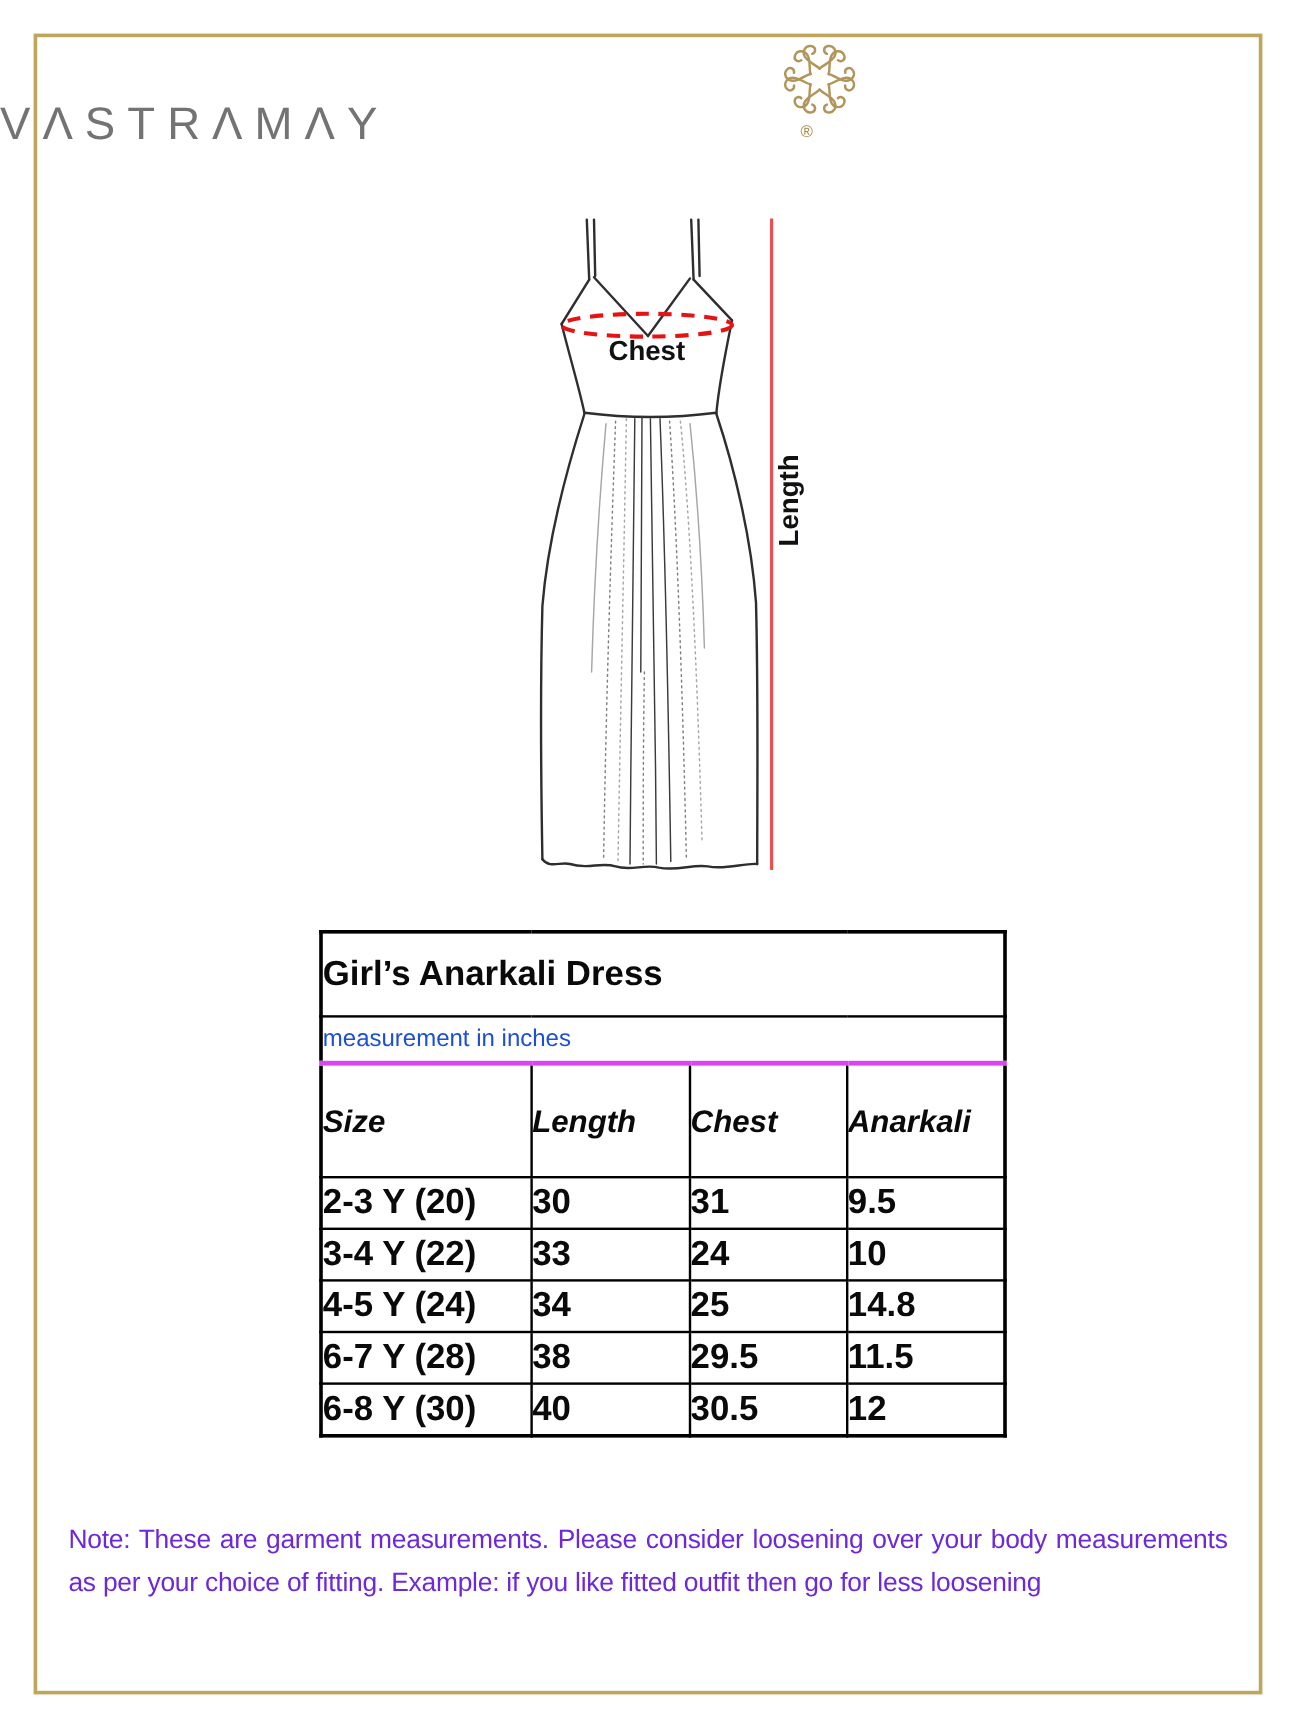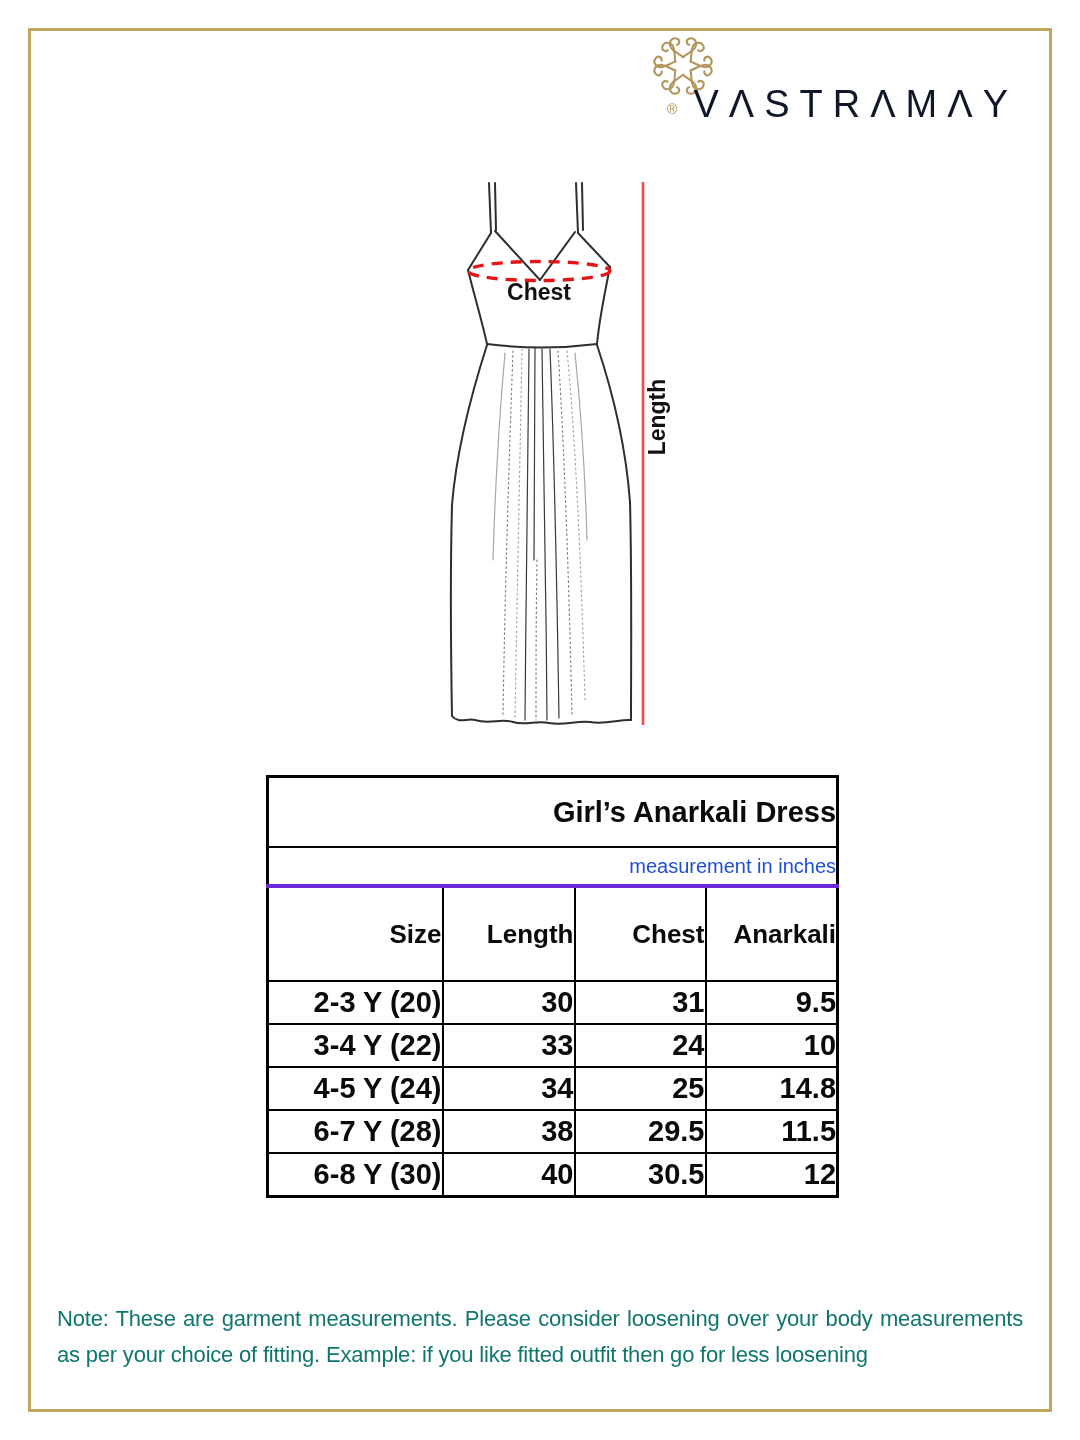--- a/index.html
+++ b/index.html
@@ -2,51 +2,51 @@
 <html><head>
 <meta charset="utf-8">
 <style>
   html,body{margin:0;padding:0;background:#fff;}
   .page{position:relative;width:1080px;height:1440px;background:#ffffff;
         font-family:"Liberation Sans",sans-serif;overflow:hidden;color:#0a0a0a;}
   .frame{position:absolute;inset:28px;border:3px solid #c0a55d;pointer-events:none;}
 
   
   .logo{position:absolute;top:0;left:0;width:100%;height:160px;}
-  .wordmark{position:absolute;top:84px;left:0;right:0;text-align:right;padding-right:62px;
-            font-size:38px;font-weight:400;letter-spacing:10px;color:#0f172a;line-height:40px;}
+  .wordmark{position:absolute;top:84px;left:0;right:0;text-align:left;padding-right:62px;
+            font-size:38px;font-weight:400;letter-spacing:10px;color:#737373;line-height:40px;}
   .emblem{position:absolute;left:651px;top:35px;width:64px;height:62px;}
   .regmark{position:absolute;left:667px;top:101px;font-size:14px;color:#a8894a;}
 
   
   .diagram{position:absolute;left:425px;top:160px;width:280px;height:590px;margin:0;}
   .diagram svg{display:block;width:280px;height:590px;}
   .sketch{stroke:#2e2e2e;fill:none;stroke-width:2;stroke-linecap:round;stroke-linejoin:round;}
   .fold{stroke:#3a3a3a;fill:none;stroke-width:1.2;stroke-linecap:round;}
   .fold.dot{stroke-dasharray:1.5 3.2;opacity:.65;}
   .fold.faint{opacity:.45;}
   .measure-chest{stroke:#e51414;fill:none;stroke-width:3.4;stroke-dasharray:11 8;}
   .measure-len{stroke:#ef4d4d;stroke-width:2.6;}
   .diag-label{font-family:"Liberation Sans",sans-serif;font-weight:bold;font-size:23px;fill:#111;}
 
   
   table.chart{position:absolute;left:266px;top:775px;width:570px;border-collapse:collapse;
               table-layout:fixed;border:3px solid #000;}
-  table.chart td,table.chart th{border:2px solid #000;text-align:right;vertical-align:middle;
+  table.chart td,table.chart th{border:2px solid #000;text-align:left;vertical-align:middle;
               padding:0;overflow:hidden;}
   td.t-title{height:68px;font-size:29px;font-weight:bold;border-left:none;border-right:none;}
   td.t-unit{height:36px;font-size:20px;font-weight:400;text-align:right;padding-right:30px;
             border-left:none;border-right:none;color:#1d4ed8;}
-  tr.head th{height:92px;font-size:26px;font-weight:bold;border-top:4px solid #6d28d9;}
+  tr.head th{height:92px;font-size:26px;font-weight:bold;border-top:4px solid #d946ef;font-style:italic;}
   tr.data td{height:41px;font-size:29px;font-weight:bold;}
   col.c-size{width:175px;} col.c-len{width:132px;} col.c-chest{width:131px;} col.c-sho{width:132px;}
 
   
-  .note{position:absolute;left:57px;right:57px;top:1301px;font-size:22px;line-height:36px;
-        letter-spacing:-0.2px;color:#0f766e;}
+  .note{position:absolute;left:57px;right:57px;top:1265px;font-size:22px;line-height:36px;
+        letter-spacing:-0.2px;color:#6d28d9;}
   .note .l1{text-align:justify;text-align-last:justify;}
   .note .l2{}
 </style>
 </head>
 <body>
 
 <div class="page">
   <div class="frame"></div>
 
   <header class="logo">

